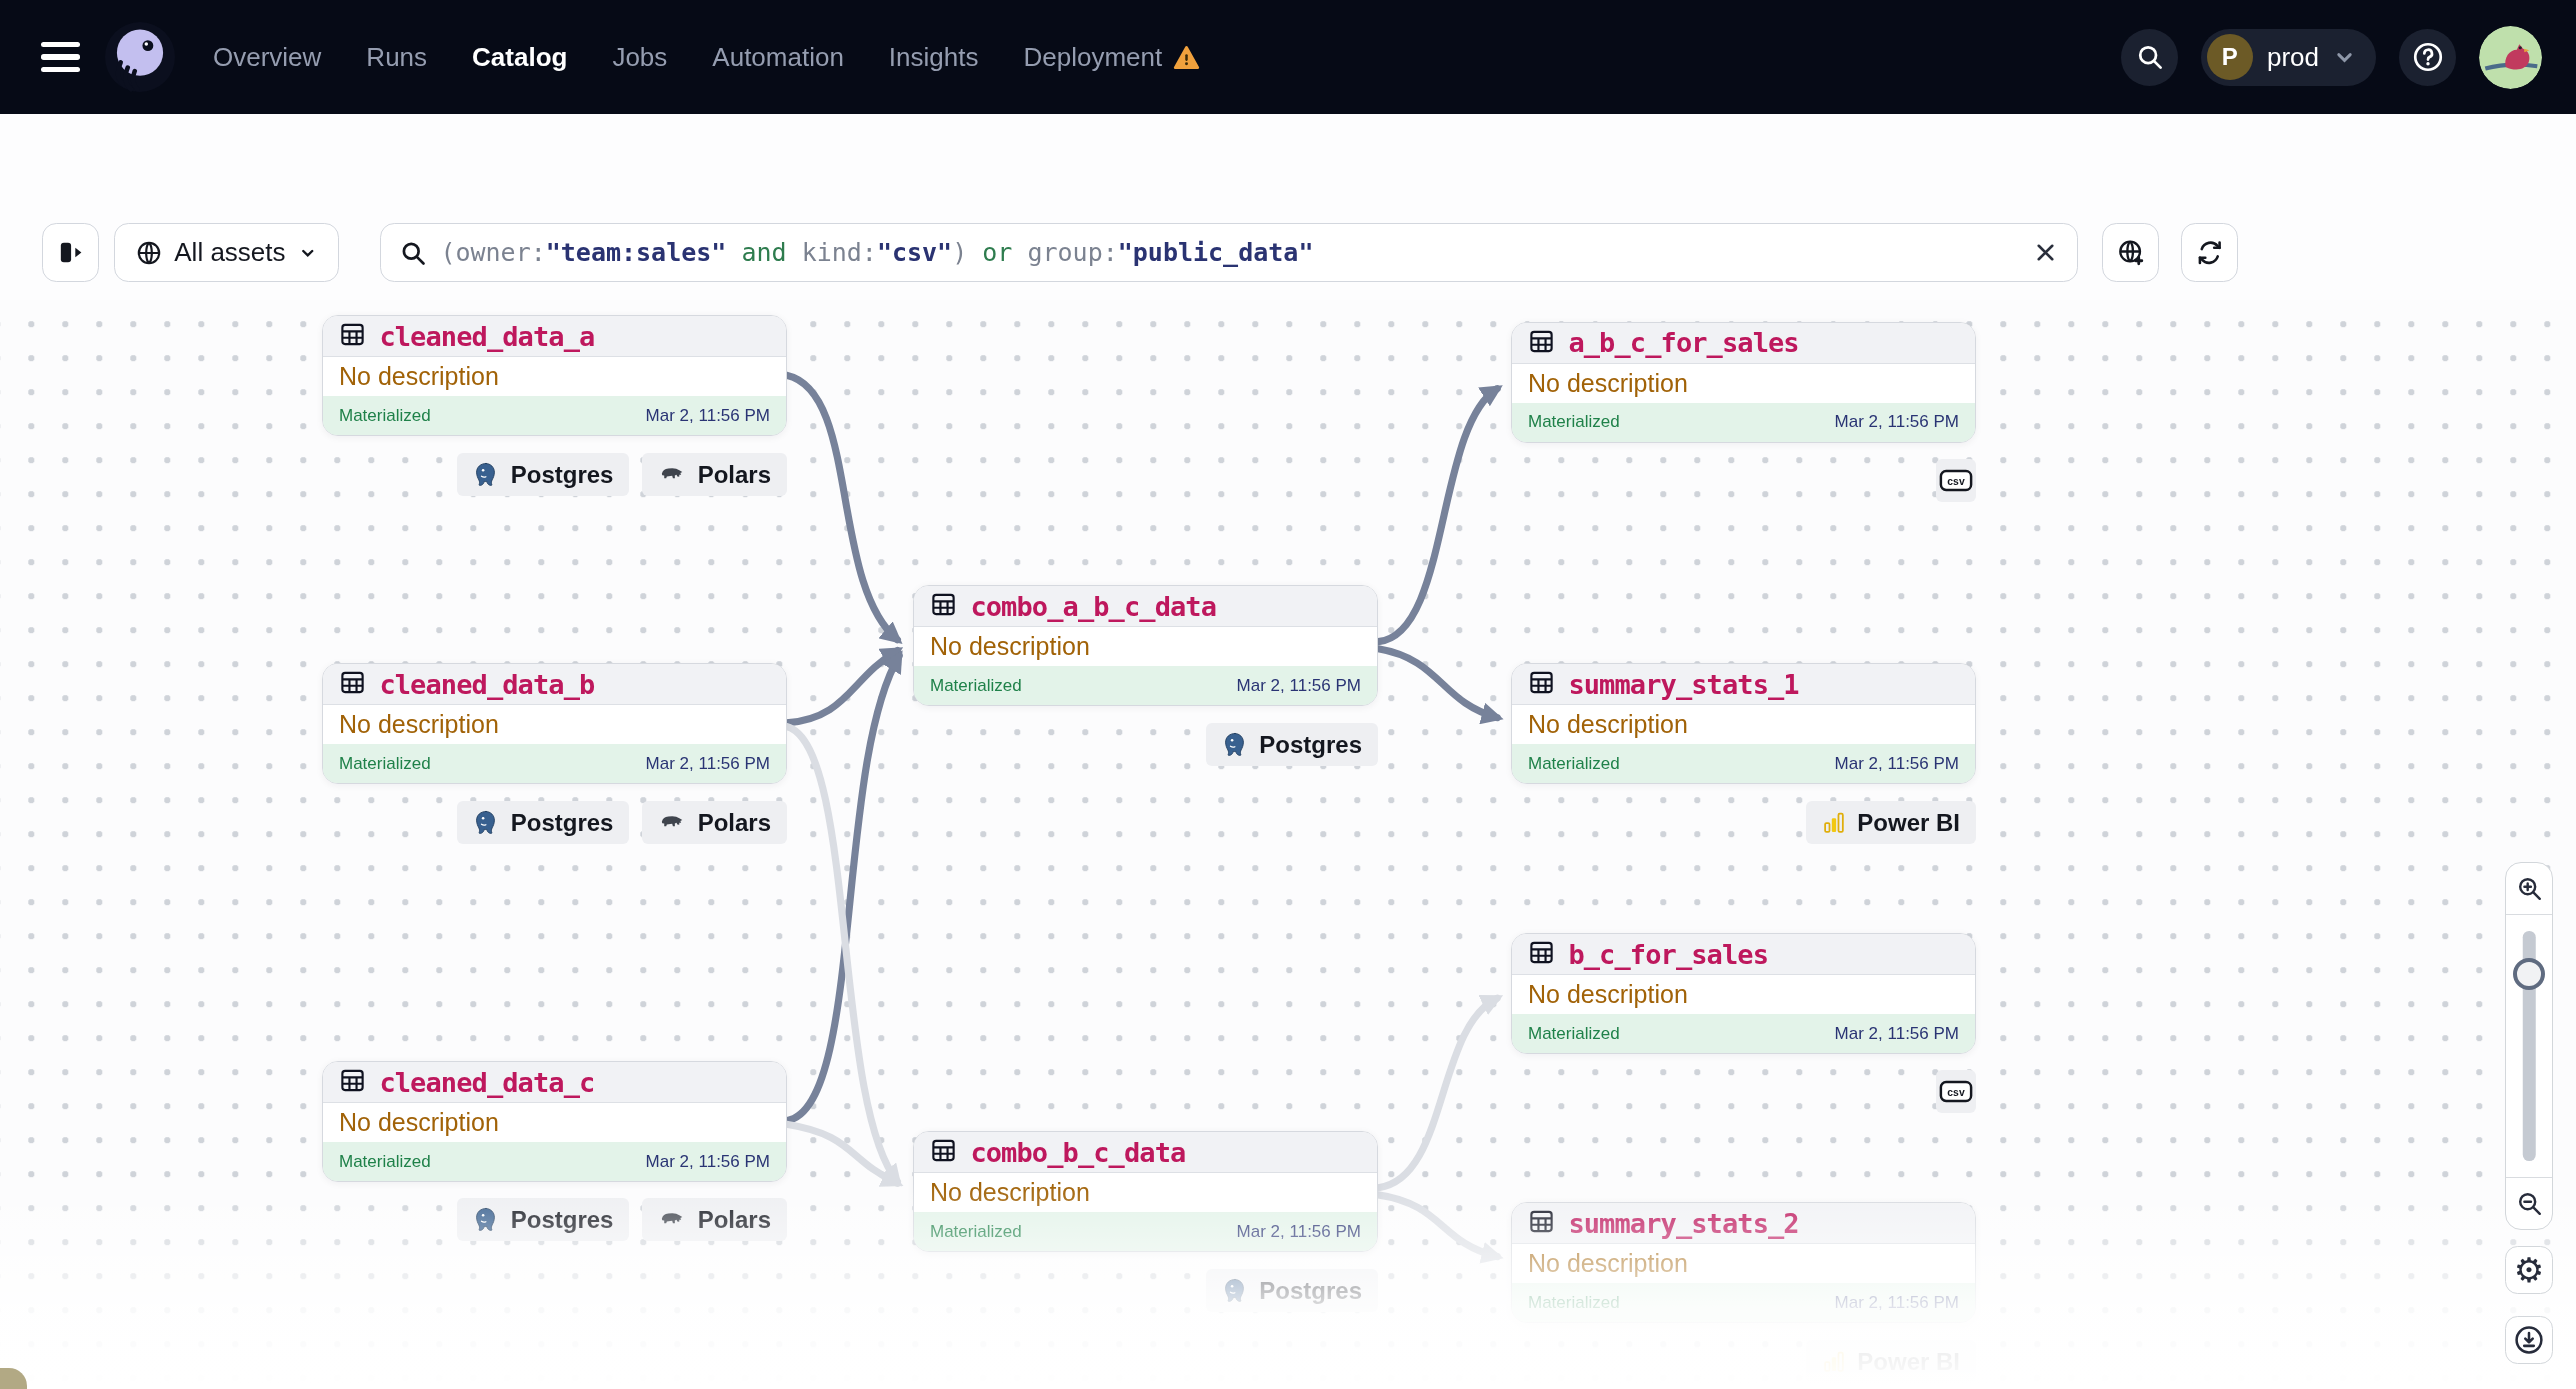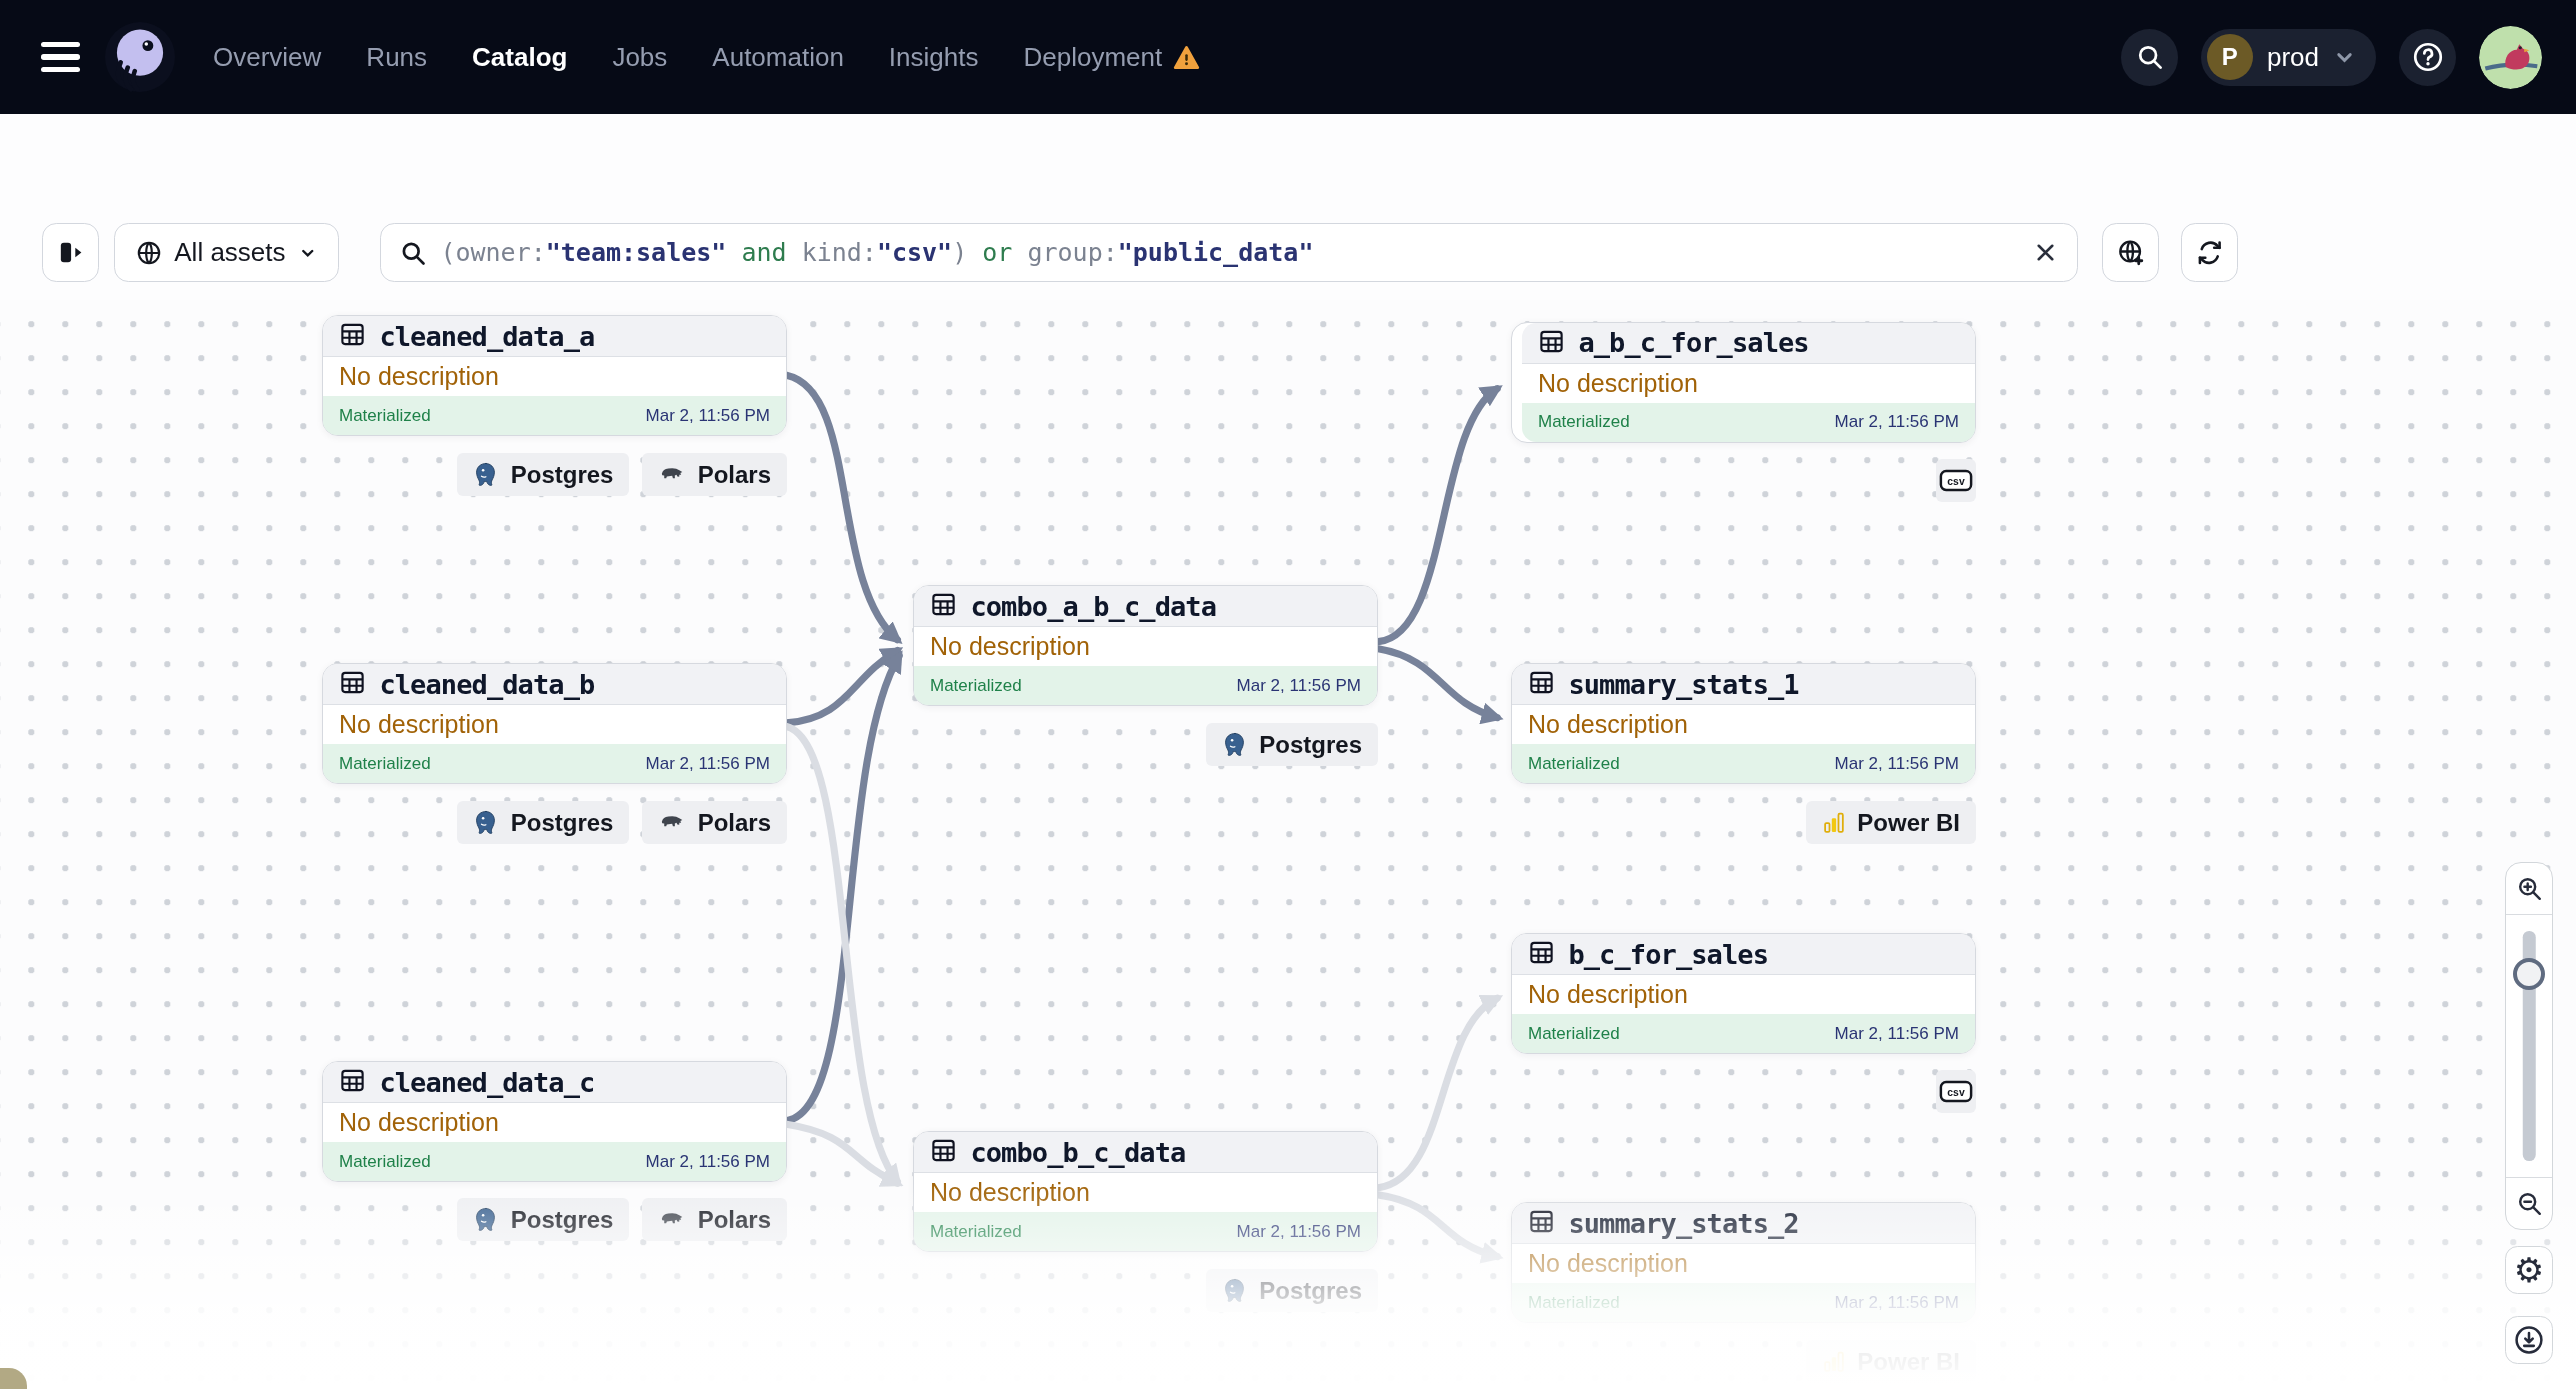--- a/index.html
+++ b/index.html
@@ -58,21 +58,21 @@
     background-image:radial-gradient(circle,#CFD3D9 2.9px,rgba(0,0,0,0) 3.3px);
     background-size:34px 34px;background-position:14.3px 7.2px;}
   .edges{position:absolute;left:0;top:0;z-index:1;pointer-events:none;}
   .edge{fill:none;stroke-width:8;stroke-linecap:round;}
   .edge.dark{stroke:#77829A;}
   .edge.light{stroke:#DADDE3;}
   .node{position:absolute;width:465px;border-radius:16px;background:#fff;border:1.8px solid #D6D9DF;
     z-index:2;cursor:pointer;box-shadow:0 1.8px 7.2px rgba(20,24,40,.05);}
   .node-header{display:flex;align-items:center;gap:13.4px;height:41px;padding:0 16px;background:#F1F2F5;
     border-bottom:1.8px solid #DDE0E5;border-radius:14.3px 14.3px 0 0;}
-  .node-name{font-family:"DejaVu Sans Mono",monospace;font-size:27px;font-weight:700;color:#0f172a;
+  .node-name{font-family:"DejaVu Sans Mono",monospace;font-size:27px;font-weight:700;color:#be185d;
     letter-spacing:-0.9px;white-space:nowrap;}
   .node-desc{height:39px;display:flex;align-items:center;padding:0 16px;color:#a16207;font-size:25px;}
   .node-status{height:39px;display:flex;align-items:center;justify-content:space-between;
     padding:0 16px;background:#E3F3E9;border-radius:0 0 14.3px 14.3px;font-size:17px;}
   .mat-label{color:#1F8149;}
   .ts-label{color:#2A3474;}
   .node-tags{position:absolute;width:465px;display:flex;justify-content:flex-end;gap:12.5px;z-index:2;}
   .tag-pill{display:flex;align-items:center;gap:10.7px;background:#EEEFF2;border-radius:6px;
     height:43px;padding:0 16px;font-size:24px;font-weight:700;color:#14171F;cursor:pointer;}
   .tag-pill.tag-csv{padding:0 3px;}
@@ -385,21 +385,21 @@
         <div class="node-tags" style="left: 913px; top: 969px;">
           <div class="tag-pill">
             <svg viewBox="0 0 24 24" width="27" height="27">
               <path d="M12 2.2C6.4 2.2 3.2 5.8 3.2 9.9c0 3 1 5 2 6.9.8 1.5.7 3 .3 4-.2.4.1.9.6.9 1 0 2.3-.4 3.1-1.6.5-.8.7-1.3.8-2 .7.2 1.5.2 2.2 0 .1.7.3 1.2.8 2 .8 1.2 2.1 1.6 3.1 1.6.5 0 .8-.5.6-.9-.4-1-.5-2.5.3-4 1-1.9 2-3.9 2-6.9 0-4.1-3.2-7.7-8-7.7z" fill="#38608F" stroke="#1F3C5E" stroke-width="0.8"></path>
               <circle cx="9" cy="8.2" r="1.15" fill="#fff"></circle>
               <path d="M7.5 13.5q2 1.4 4 .4" stroke="#fff" stroke-width="1" fill="none" stroke-linecap="round"></path>
             </svg>
             <span>Postgres</span>
           </div>
         </div>
-        <div class="node" style="left: 1511px; top: 21.5px; padding-left: 10px;">
+        <div class="node" style="left: 1511px; top: 21.5px;">
     <div class="node-header">
       <span class="tbl-icon"><svg viewBox="0 0 24 24" width="27" height="27" fill="none" stroke="#0F1220" stroke-width="1.9">
                 <rect x="3" y="3.5" width="18" height="17" rx="2.4"></rect>
                 <path d="M3 9.2h18M3 14.9h18M9.3 9.2v11.3M15.6 9.2v11.3"></path>
               </svg></span>
       <span class="node-name">a_b_c_for_sales</span>
     </div>
     <div class="node-desc">No description</div>
     <div class="node-status">
       <span class="mat-label">Materialized</span>

